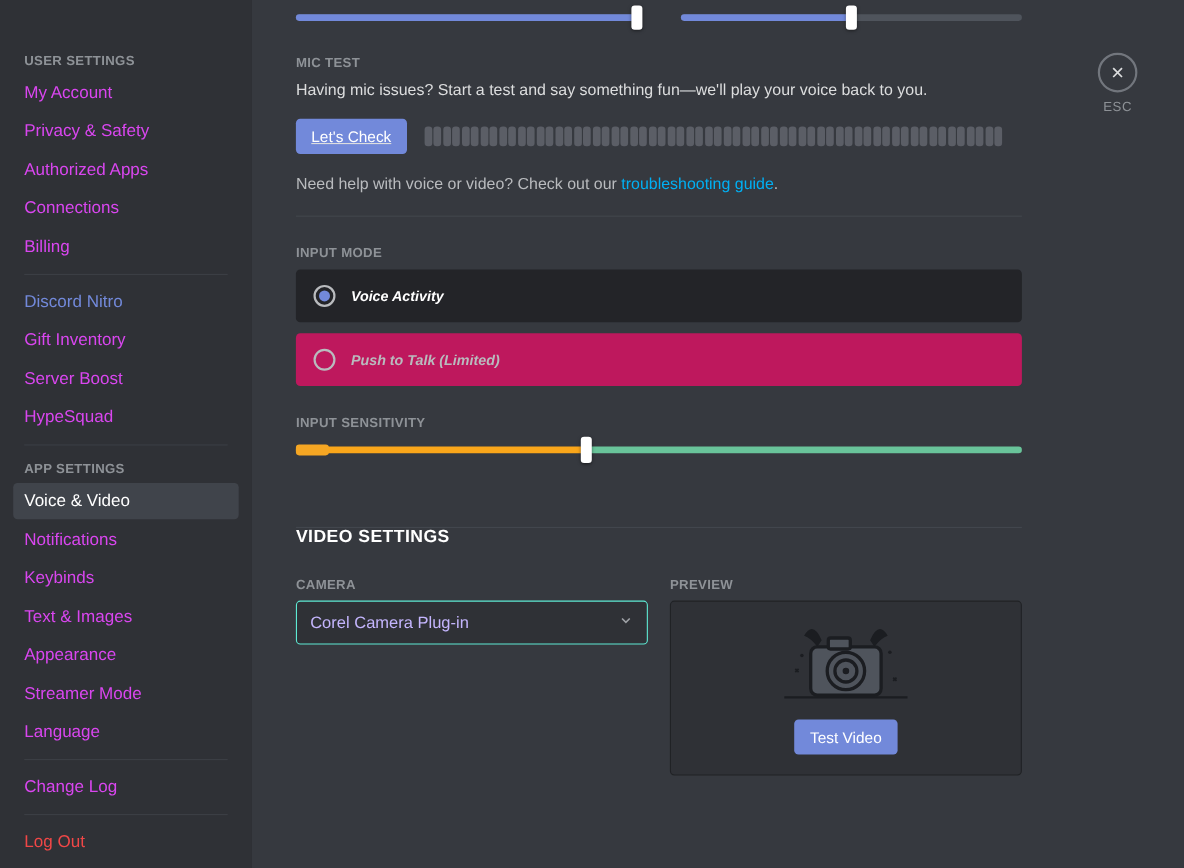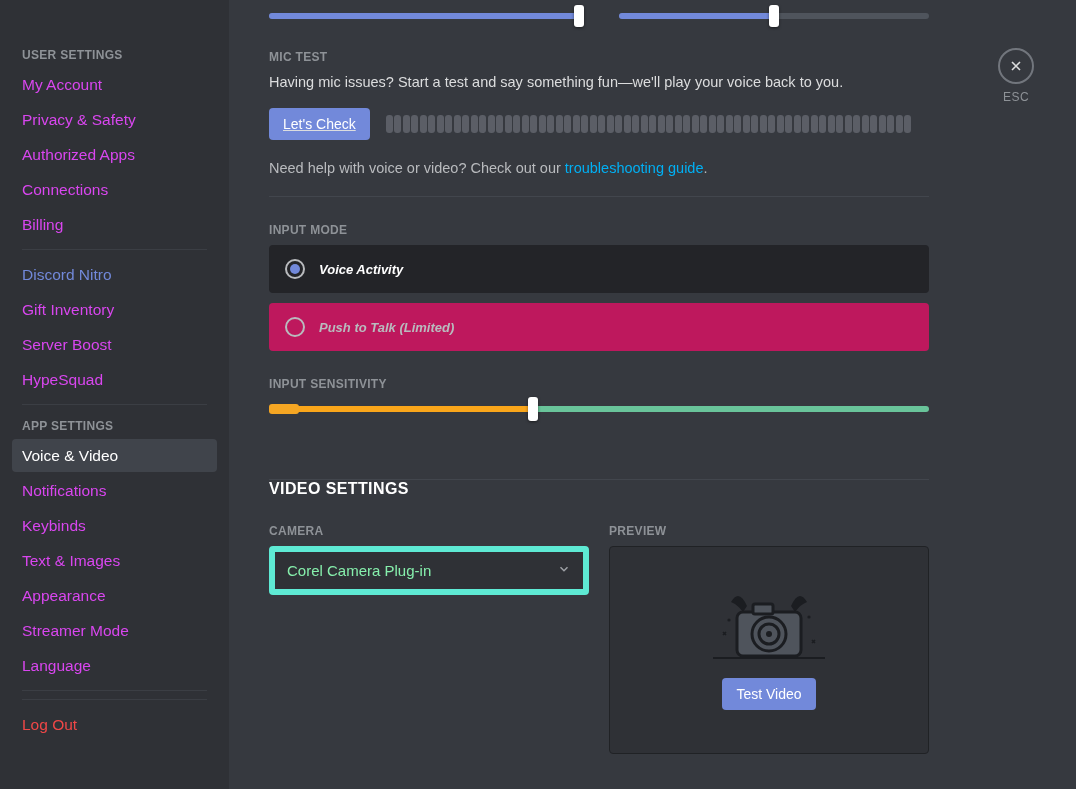--- a/index.html
+++ b/index.html
@@ -240,36 +240,36 @@
   .section-title {
     font-size: 16px;
     font-weight: 700;
     color: #ffffff;
     letter-spacing: 0.4px;
   }
   .video-row { display: flex; gap: 20px; margin-top: 10px; }
   .video-col { flex: 1; }
   .select {
     background: #2f3136;
-    border: 6px solid #5eead4;
+    border: 1px solid #5eead4;
     border-radius: 4px;
     padding: 10px 12px;
     font-size: 15px;
-    color: #86efac;
+    color: #c4b5fd;
     display: flex;
     justify-content: space-between;
     align-items: center;
     cursor: pointer;
   }
   .chevron { color: #9ea1a6; }
   .preview-box {
     border: 1px solid #202225;
     background: #2f3136;
     border-radius: 4px;
-    height: 208px;
+    height: 159px;
     display: flex;
     flex-direction: column;
     align-items: center;
     justify-content: center;
     gap: 18px;
   }
   .camera-illus {
     width: 120px;
     height: 70px;
     position: relative;
@@ -297,20 +297,21 @@
   <div class="divider"></div>
   <div class="section-header">APP SETTINGS</div>
   <div class="nav-item selected">Voice &amp; Video</div>
   <div class="nav-item">Notifications</div>
   <div class="nav-item">Keybinds</div>
   <div class="nav-item">Text &amp; Images</div>
   <div class="nav-item">Appearance</div>
   <div class="nav-item">Streamer Mode</div>
   <div class="nav-item">Language</div>
   <div class="divider"></div>
+  <div class="nav-item">Change Log</div>
   <div class="divider"></div>
   <div class="nav-item logout">Log Out</div>
 </div>
 
 <div class="main">
   <div class="close-area">
     <div class="close-circle">
       <svg width="16" height="16" viewBox="0 0 24 24">
           <path fill="none" stroke="#dcddde" stroke-width="2.4" d="M6 6 L18 18 M18 6 L6 18"></path>
         </svg>

